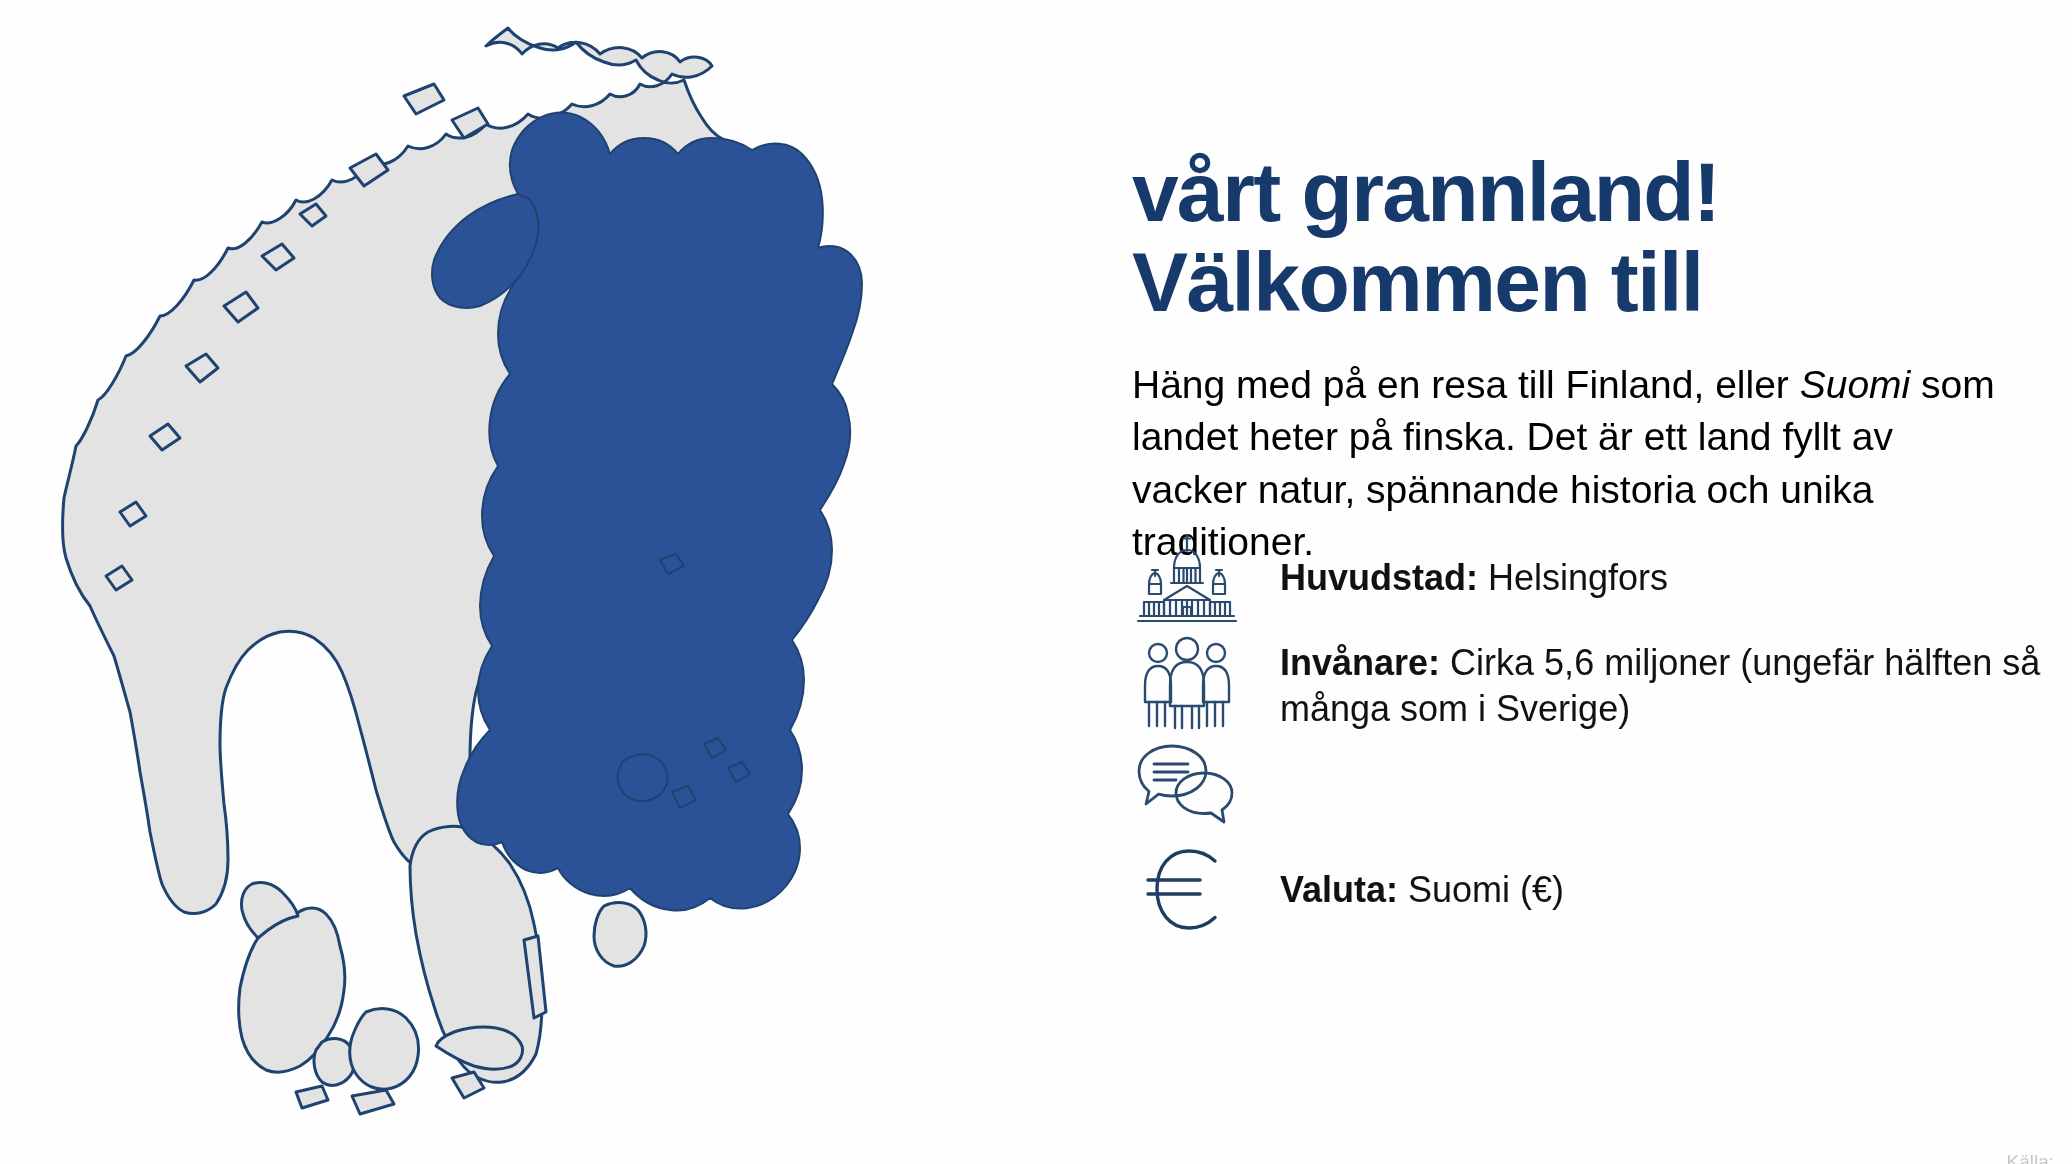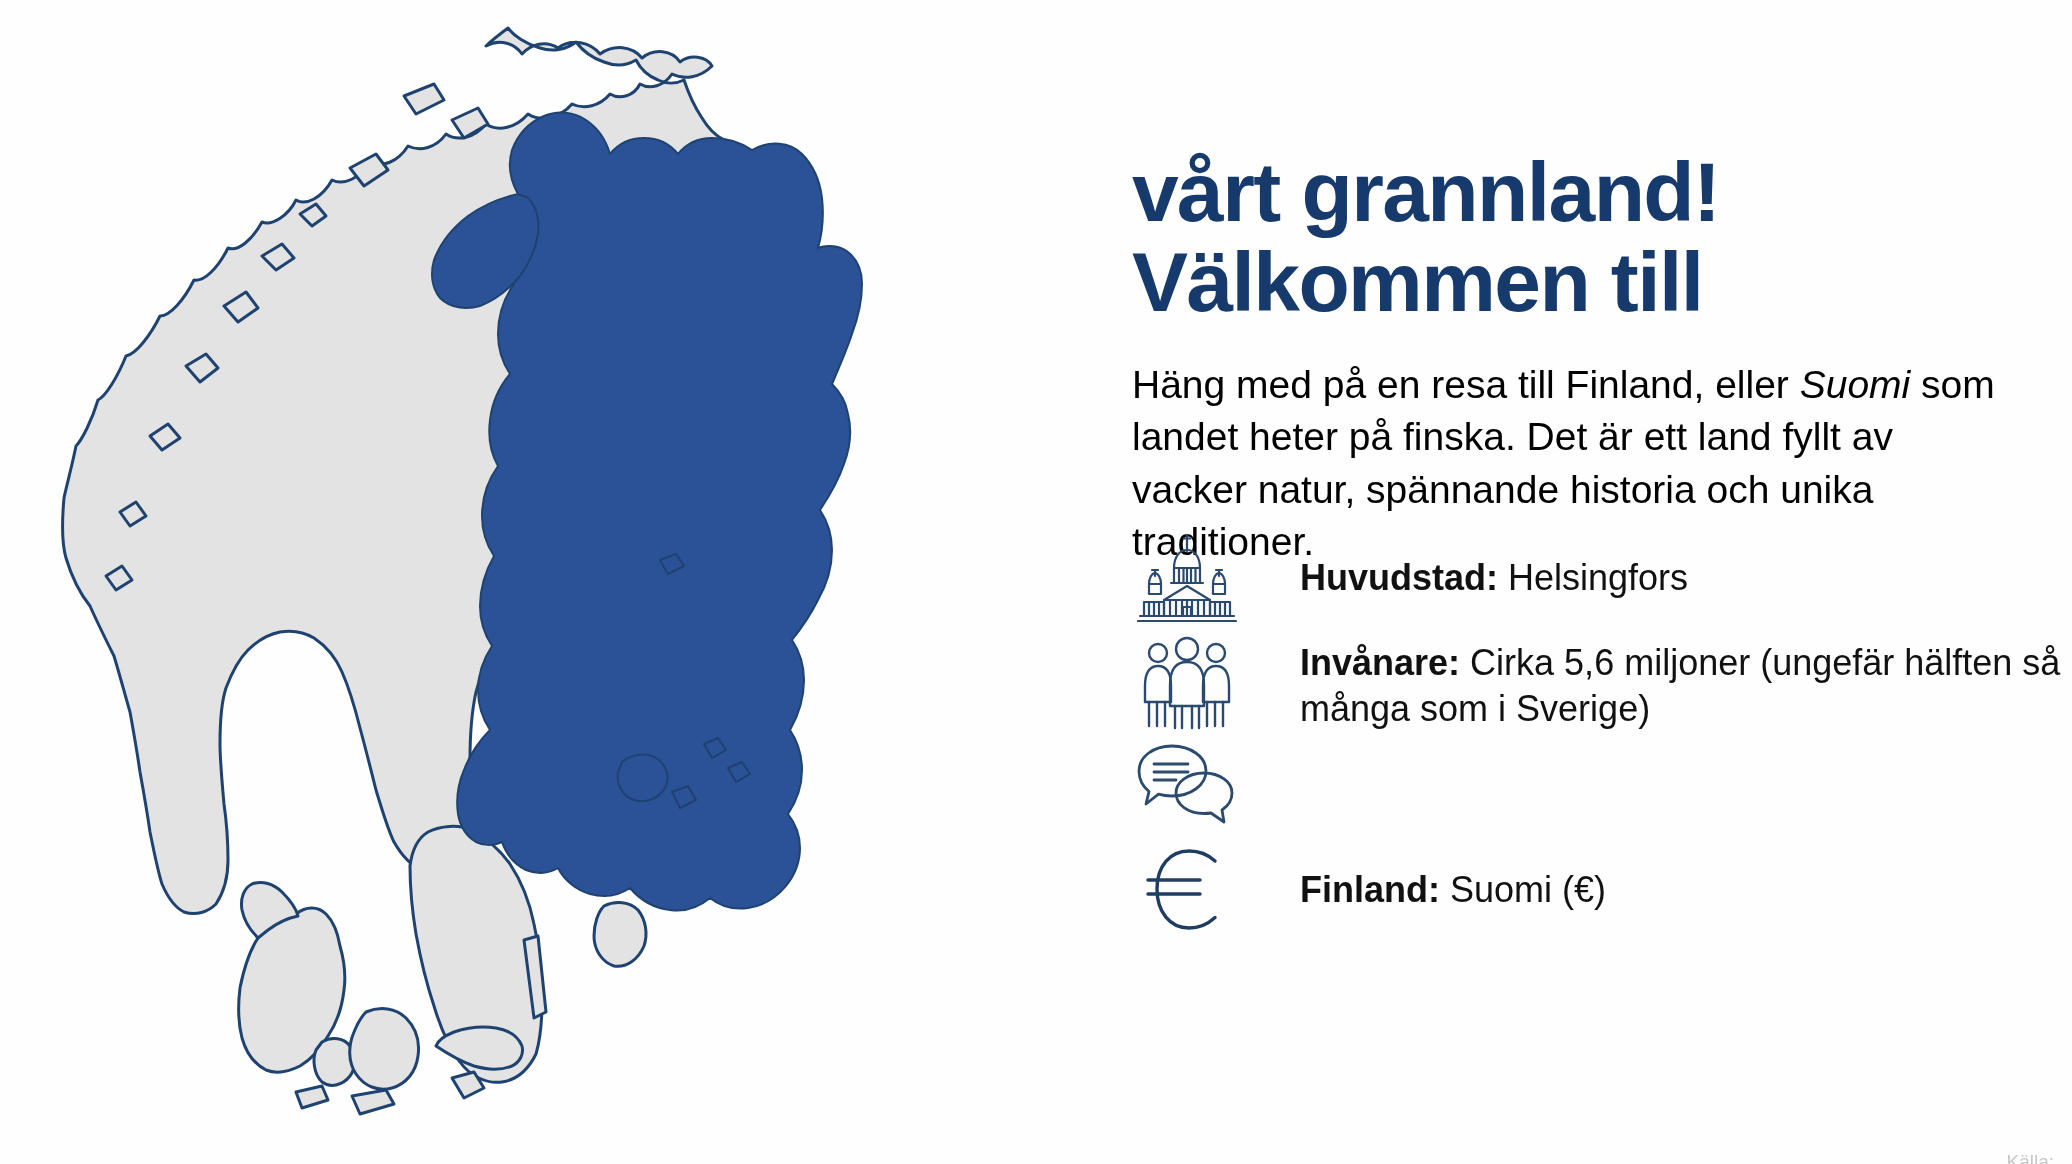--- a/index.html
+++ b/index.html
@@ -39,21 +39,20 @@
   #intro .it{font-style:italic;}
 
   #facts{
     position:absolute;left:0;top:530px;width:940px;
   }
   .fact-row{
     position:relative;
     display:flex;align-items:flex-start;
     min-height:96px;
     margin-bottom:8px;
-    gap:20px;
   }
   .fact-icon{
     flex:0 0 110px;
     width:110px;height:96px;
     display:flex;align-items:center;justify-content:center;
   }
   .fact-icon svg{display:block;}
   .fact-text{
     flex:1 1 auto;
     padding-left:38px;
@@ -425,21 +424,21 @@
           <svg width="92" height="92" viewBox="0 0 92 92" fill="none" stroke="#1f3c63" stroke-width="3.4" stroke-linecap="round">
             <path d="M74 17 C67 10.5 57.5 7 48 7
                      C29 7 16 22 16 45
                      C16 68 29 84 48 84
                      C57.5 84 67 80 74 73.5"></path>
             <path d="M7 36 h52"></path>
             <path d="M7 50 h52"></path>
           </svg>
         </div>
         <div class="fact-text">
-          <span><span class="fact-label">Finland:</span>
+          <span><span class="fact-label">Valuta:</span>
           <span class="fact-value">Suomi (€)</span></span>
         </div>
       </div>
 
     </div>
 
     <div id="bottom-caption">Källa:</div>
   </div>
 
 </div>

